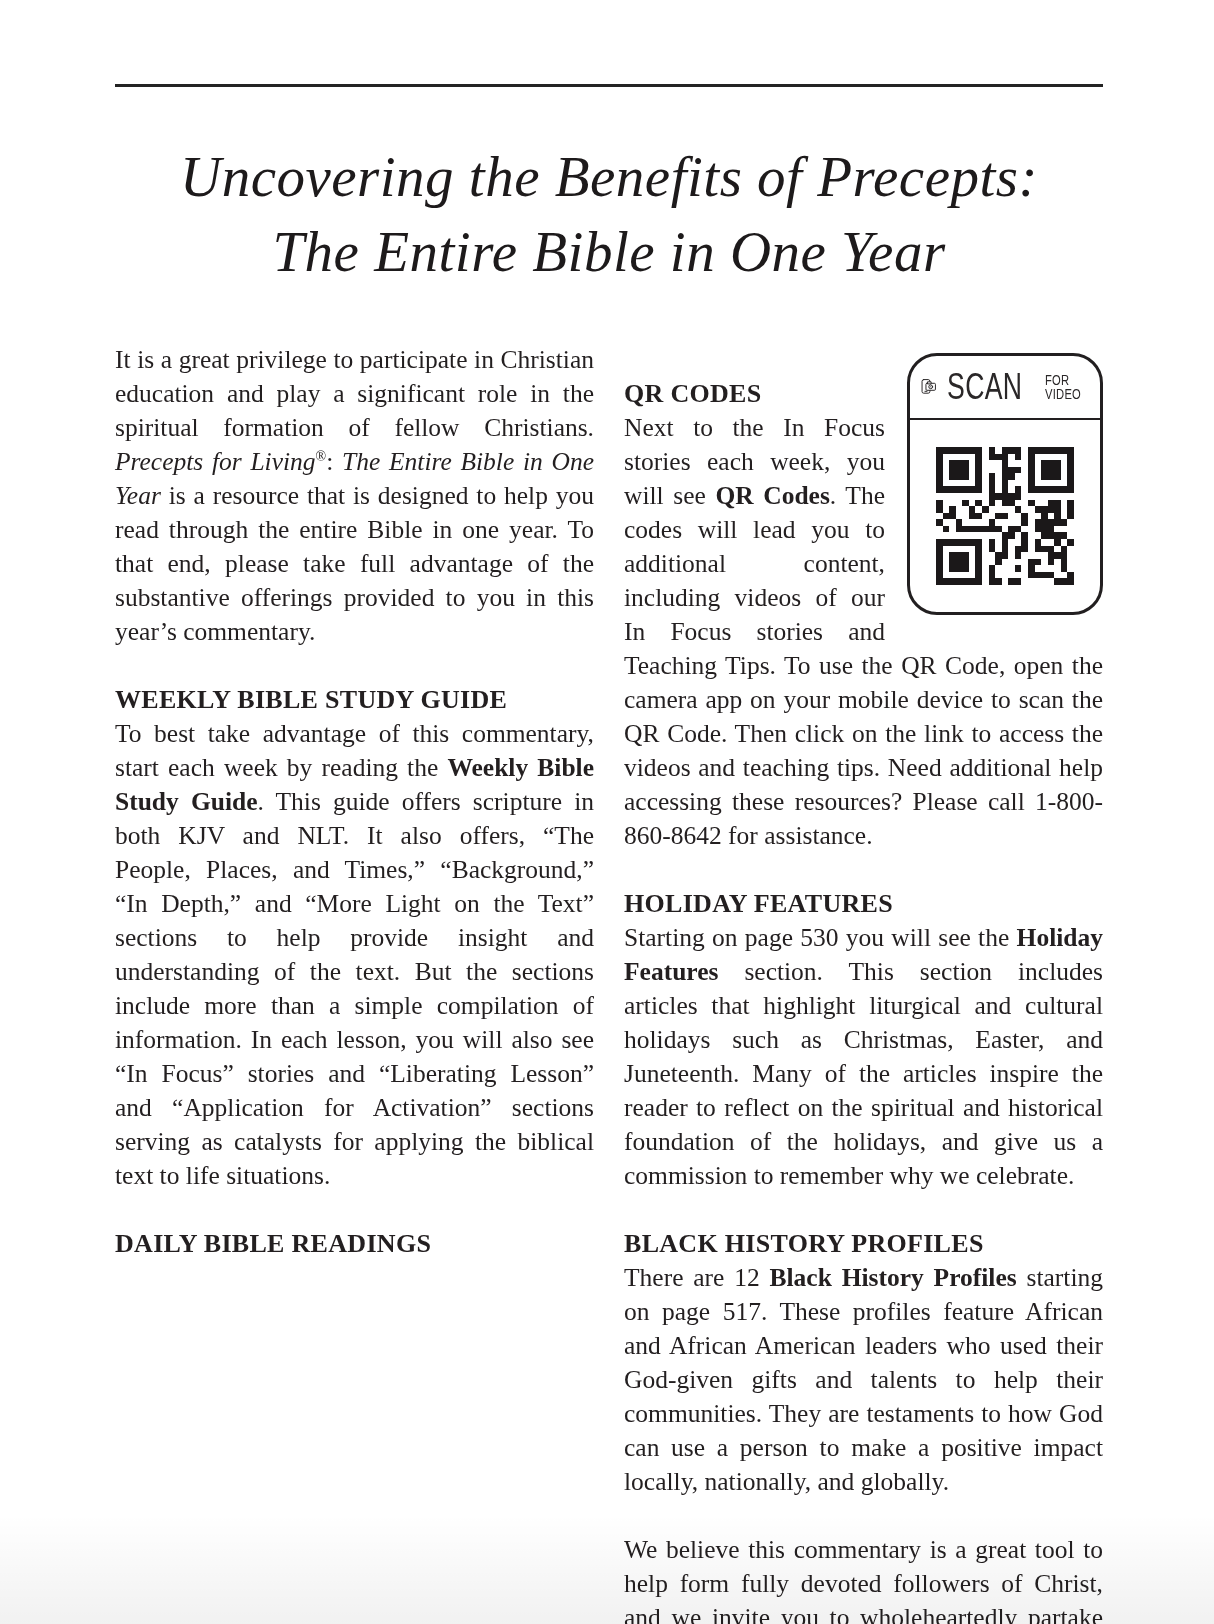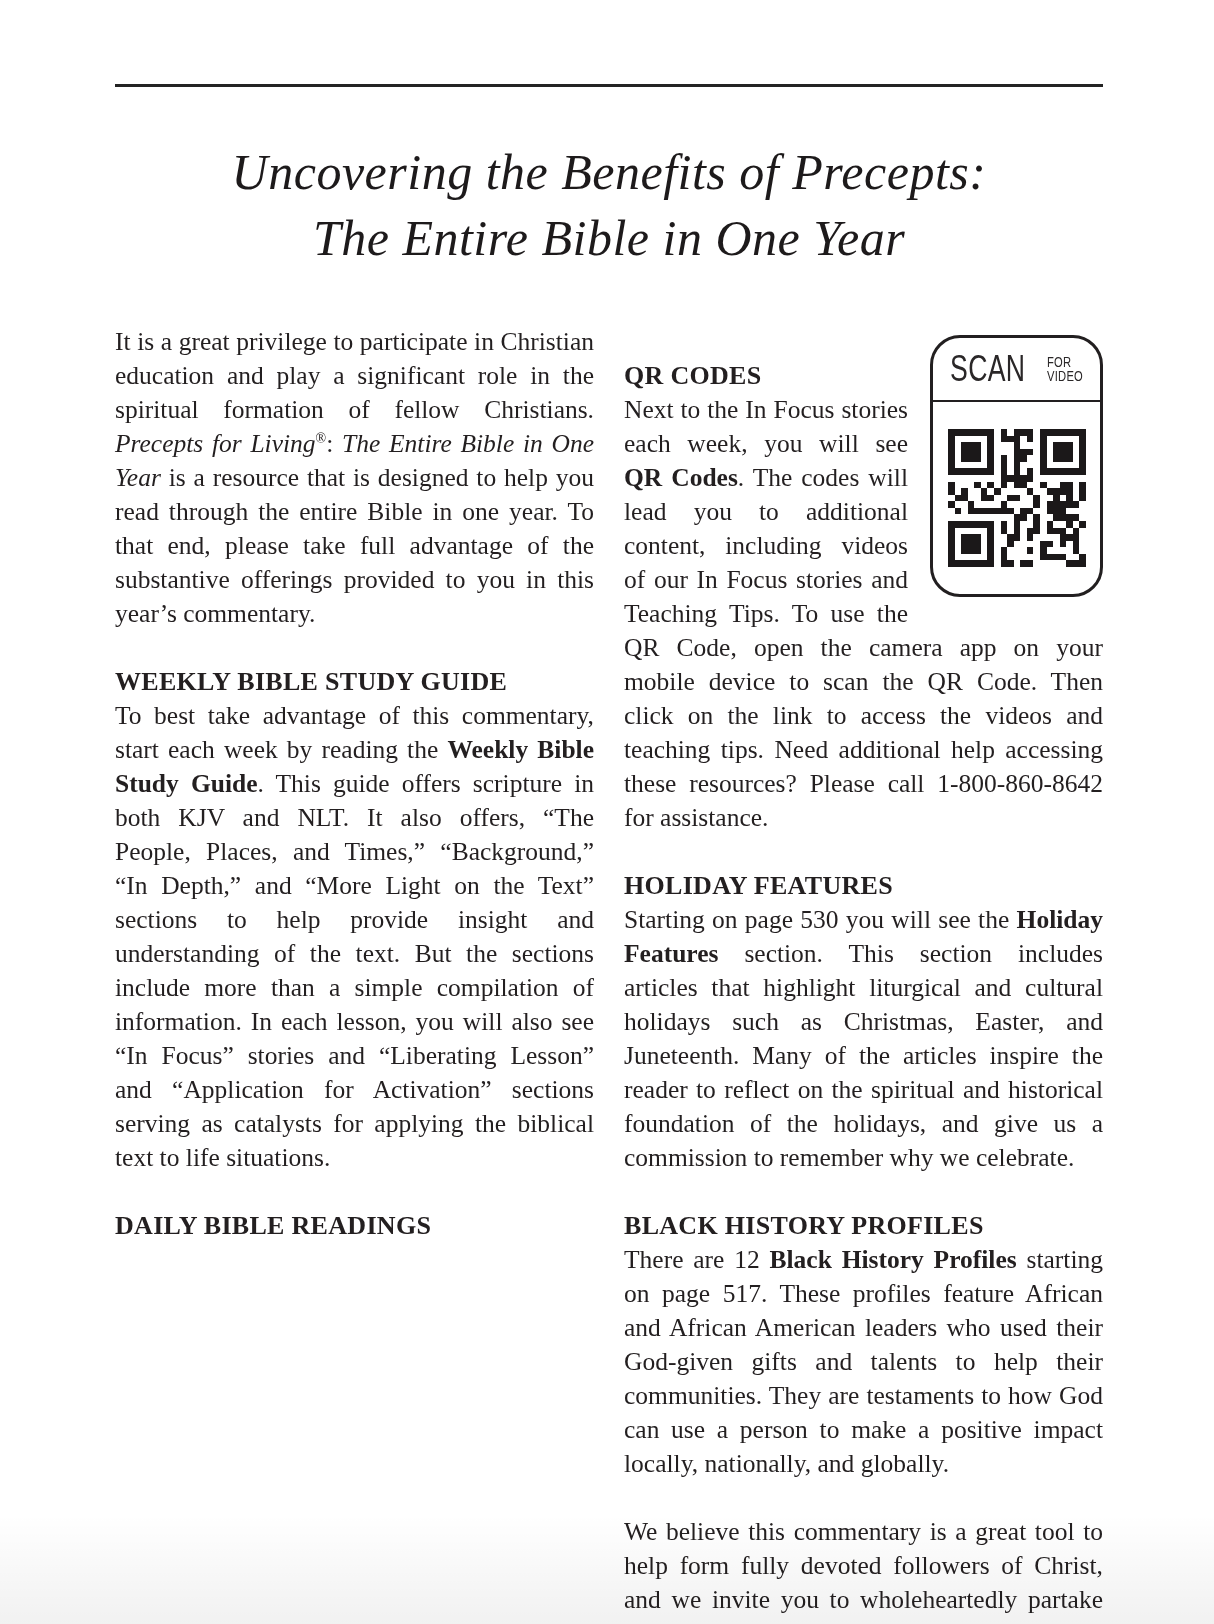--- a/index.html
+++ b/index.html
@@ -27,21 +27,21 @@
   }
   .top-rule{
     margin:84px 0 0 0;
     border:none;
     border-top:3px solid #232323;
   }
   .title{
     margin:52px 0 54px 0;
     font-style:italic;
     font-weight:400;
-    font-size:50px;
+    font-size:57px;
     line-height:1.32;
     text-align:center;
     color:#1d1a1b;
     letter-spacing:0.5px;
   }
   .cols{
     display:flex;
     gap:30px;
   }
   .col{
@@ -59,21 +59,21 @@
     text-align:left;
   }
   .col .block:first-child{margin-top:0;}
   p.body-para{margin:0;}
   p.body-para + p.body-para{margin-top:34px;}
   sup.reg{font-size:0.55em;line-height:0;vertical-align:super;}
 
   
   .qr-box{
     float:right;
-    width:173px;
+    width:196px;
     height:262px;
     margin:10px 0 30px 22px;
     border:3.5px solid #221f20;
     border-radius:30px;
     background:#fff;
     box-sizing:border-box;
     display:flex;
     flex-direction:column;
   }
   .qr-box-header{

